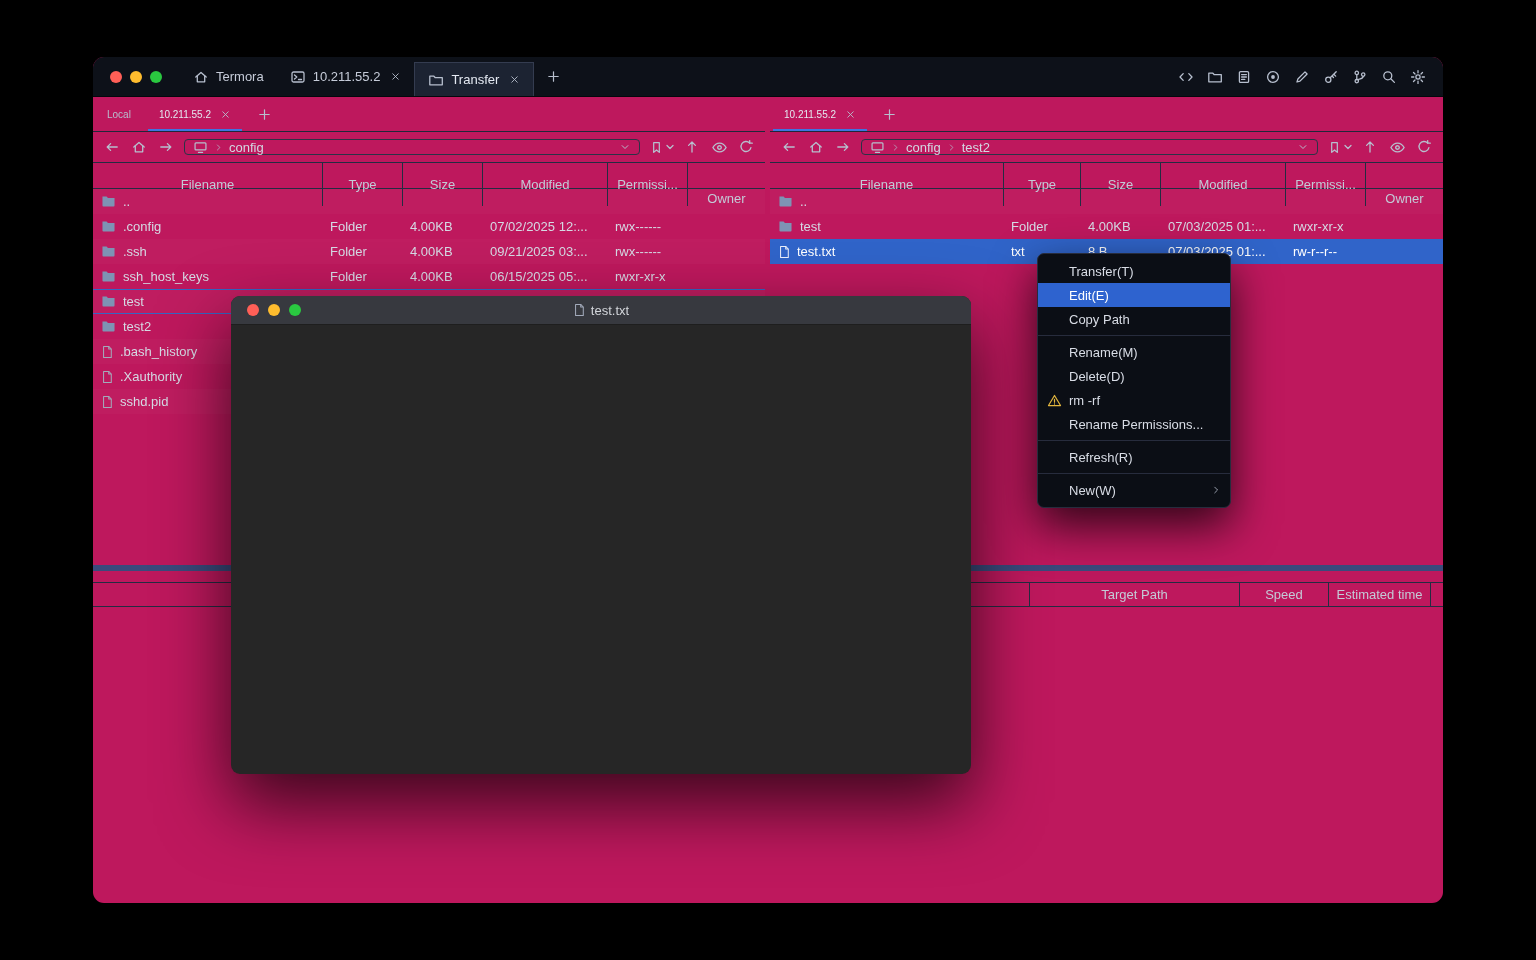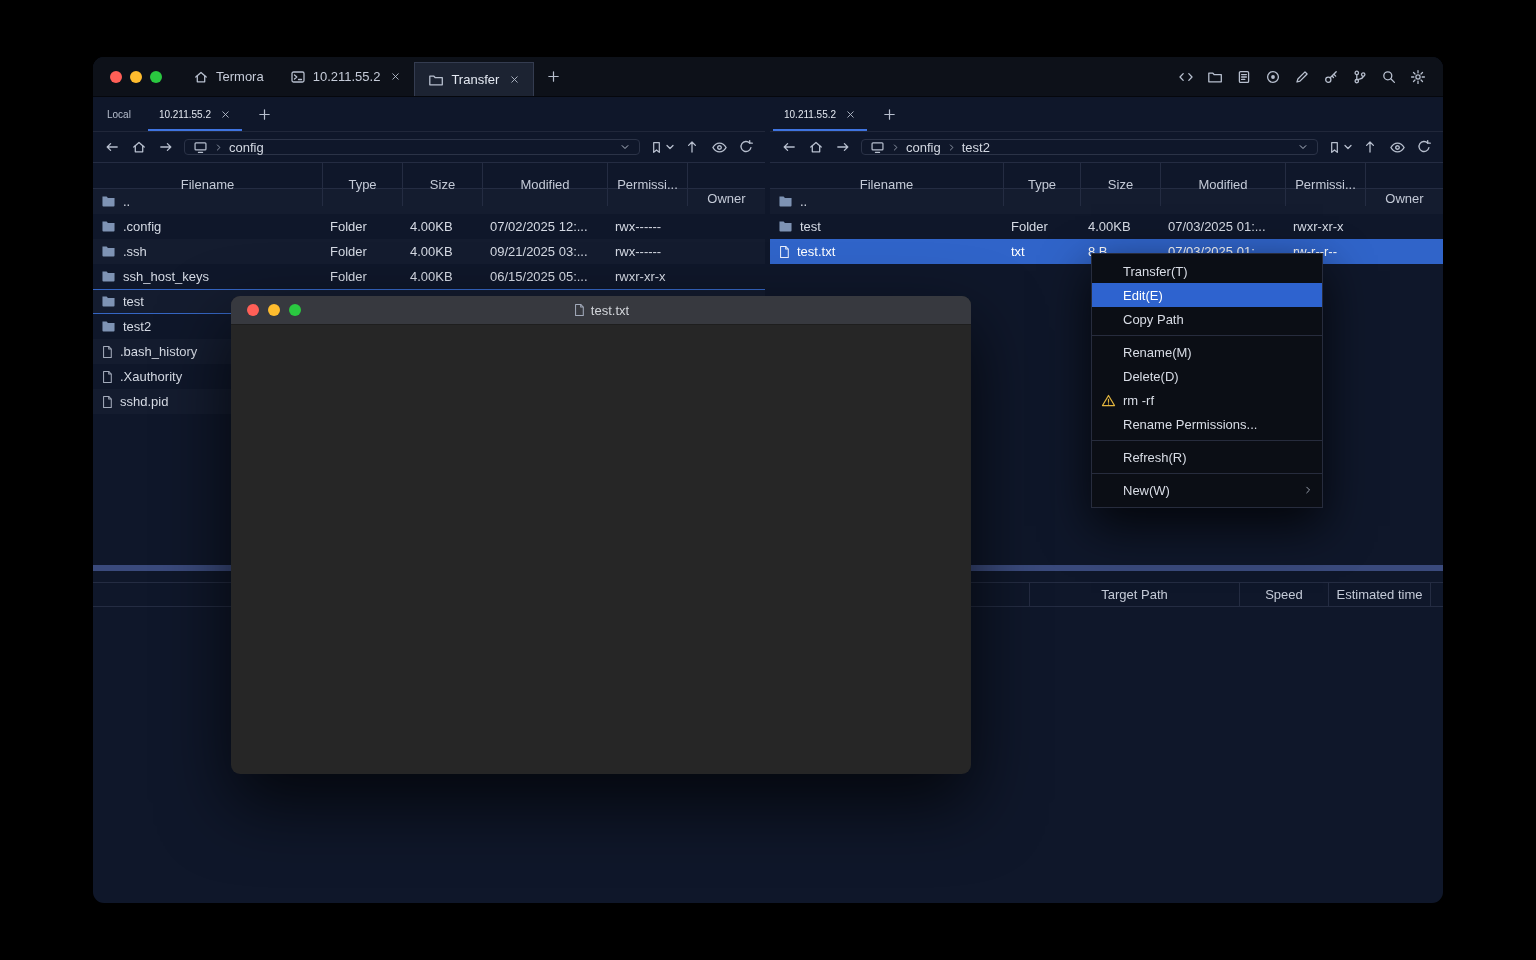--- a/index.html
+++ b/index.html
@@ -1,18 +1,18 @@
 <!DOCTYPE html>
 <html><head>
 <meta charset="utf-8">
 <style>
   html,body{margin:0;padding:0;}
   body{width:1536px;height:960px;background:#000;position:relative;overflow:hidden;
        font-family:"Liberation Sans",sans-serif;}
-  .window{position:absolute;left:93px;top:57px;width:1350px;height:846px;background:#0f172a;
+  .window{position:absolute;left:93px;top:57px;width:1350px;height:846px;background:#be185d;
           border-radius:11px;overflow:hidden;box-shadow:0 30px 80px rgba(0,0,0,.85);}
   
   .titlebar{position:absolute;top:0;left:0;right:0;height:39px;background:#0d1119;
             border-bottom:1px solid #05070c;display:flex;align-items:center;}
   .lights{display:flex;gap:8px;padding:0 18px 0 17px;}
   .light{width:12px;height:12px;border-radius:50%;}
   .red{background:#ff5f57}.yellow{background:#febc2e}.green{background:#2ac840}
   .app-tabs{display:flex;align-items:stretch;height:100%;}
   .app-tab{display:flex;align-items:center;gap:7px;padding:0 13px;color:#c6ccd9;font-size:13px;}
   .app-tab.active{background:#1c2332;border:1px solid #343c50;border-bottom:none;
@@ -65,22 +65,22 @@
   .editor{position:absolute;left:138px;top:239px;width:740px;height:478px;background:#262626;
           border-radius:9px;box-shadow:0 30px 70px rgba(0,0,0,.7);overflow:hidden;z-index:5;}
   .etitle{height:28px;background:#37393f;display:flex;align-items:center;position:relative;
           border-bottom:1px solid #1e1e1e;}
   .elights{display:flex;gap:9px;padding-left:16px;position:relative;z-index:2;}
   .ettl{position:absolute;left:0;right:0;display:flex;align-items:center;justify-content:center;
         gap:6px;color:#d2d5da;font-size:13px;}
   .econtent{padding:8px 6px;font-family:"DejaVu Sans Mono",monospace;font-size:13px;color:#ececec;}
   .caret{display:inline-block;width:2px;height:15px;background:#f0f0f0;vertical-align:middle;margin-left:1px;}
   
-  .menu{position:absolute;left:1091px;top:253px;width:232px;background:#0b0e15;border:1px solid #272c3d;
-        border-radius:0;padding:5px 0;box-shadow:0 18px 45px rgba(0,0,0,.75);z-index:10;
+  .menu{position:absolute;left:1037px;top:253px;width:194px;background:#0b0e15;border:1px solid #272c3d;
+        border-radius:7px;padding:5px 0;box-shadow:0 18px 45px rgba(0,0,0,.75);z-index:10;
         font-size:13px;color:#d9dde6;box-sizing:border-box;}
   .mi{height:24px;display:flex;align-items:center;padding-left:31px;position:relative;}
   .mi.hl{background:#2e63cf;color:#fff;}
   .mi .lead{position:absolute;left:9px;display:flex;align-items:center;}
   .mi .sub{position:absolute;right:9px;display:flex;align-items:center;}
   .msep{height:1px;background:#272c3d;margin:4px 0;}
 </style>
 </head>
 <body>
 

